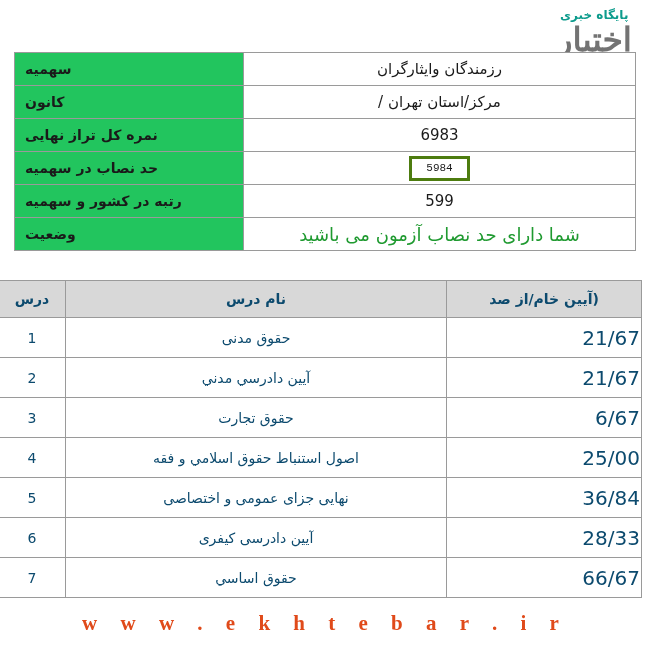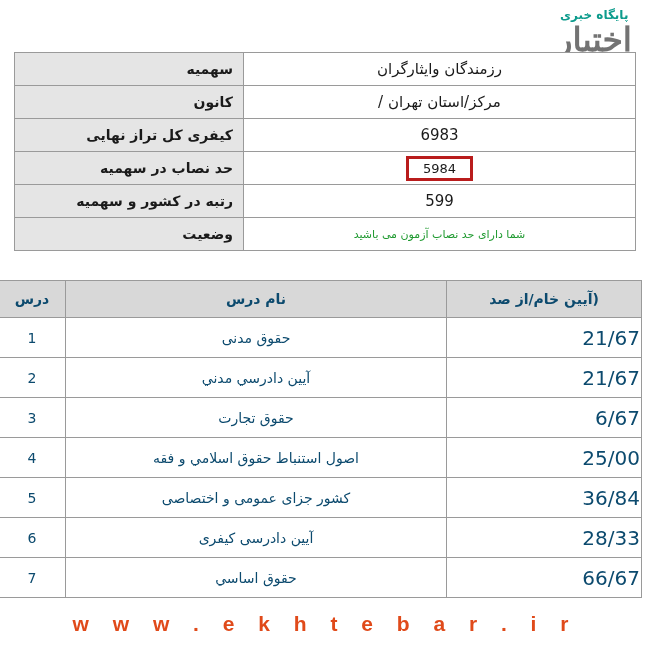--- a/index.html
+++ b/index.html
@@ -58,41 +58,42 @@
     table-layout: fixed;
   }
   .summary td {
     border: 1px solid #9a9a9a;
     height: 32px;
     font-size: 14px;
     color: #1a1a1a;
     padding: 0 10px;
   }
   .summary td.label {
-    background: #e5e5e5;
+    background: #22c55e;
     width: 208px;
-    text-align: right;
+    text-align: left;
     font-weight: bold;
     font-size: 14px;
   }
   .summary td.value {
     background: #ffffff;
     text-align: center;
     font-size: 15px;
   }
   .summary td.value.status {
     color: #1f9a30;
-    font-size: 11px;
+    font-size: 18px;
   }
   .boxed {
     display: inline-block;
-    border: 3px solid #b91c1c;
+    border: 3px solid #4d7c0f;
     padding: 1px 14px;
-    font-size: 13px;
+    font-size: 11px;
     line-height: 17px;
+    font-family: Liberation Mono, monospace;
   }
 
   
   .courses {
     position: absolute;
     top: 280px;
     right: 8px;
     left: 8px;
     width: 634px;
     border-collapse: collapse;
@@ -123,21 +124,21 @@
     position: absolute;
     left: 0;
     right: 0;
     bottom: 14px;
     text-align: center;
     color: #e04a1a;
     font-size: 21px;
     letter-spacing: 9px;
     font-weight: bold;
     direction: ltr;
-    font-family: Liberation Sans, sans-serif;
+    font-family: Liberation Serif, serif;
   }
 </style>
 </head>
 <body>
 
 <div class="page">
 
   <div class="logo-wrap">
     <div class="logo-sub">پایگاه خبری</div>
     <div class="logo-main">اختبار</div>
@@ -148,21 +149,21 @@
       <tr>
         <td class="value">رزمندگان وایثارگران</td>
         <td class="label">سهمیه</td>
       </tr>
       <tr>
         <td class="value">مرکز/استان تهران /</td>
         <td class="label">کانون</td>
       </tr>
       <tr>
         <td class="value">6983</td>
-        <td class="label">کیفری کل تراز نهایی</td>
+        <td class="label">نمره کل تراز نهایی</td>
       </tr>
       <tr>
         <td class="value">
           <span class="boxed">5984</span>
         </td>
         <td class="label">حد نصاب در سهمیه</td>
       </tr>
       <tr>
         <td class="value">599</td>
         <td class="label">رتبه در کشور و سهمیه</td>
@@ -198,21 +199,21 @@
         <td>حقوق تجارت</td>
         <td>3</td>
       </tr>
       <tr>
         <td class="score">25/00</td>
         <td>اصول استنباط حقوق اسلامي و فقه</td>
         <td>4</td>
       </tr>
       <tr>
         <td class="score">36/84</td>
-        <td>کشور جزای عمومی و اختصاصی</td>
+        <td>نهایی جزای عمومی و اختصاصی</td>
         <td>5</td>
       </tr>
       <tr>
         <td class="score">28/33</td>
         <td>آیین دادرسی کیفری</td>
         <td>6</td>
       </tr>
       <tr>
         <td class="score">66/67</td>
         <td>حقوق اساسي</td>

